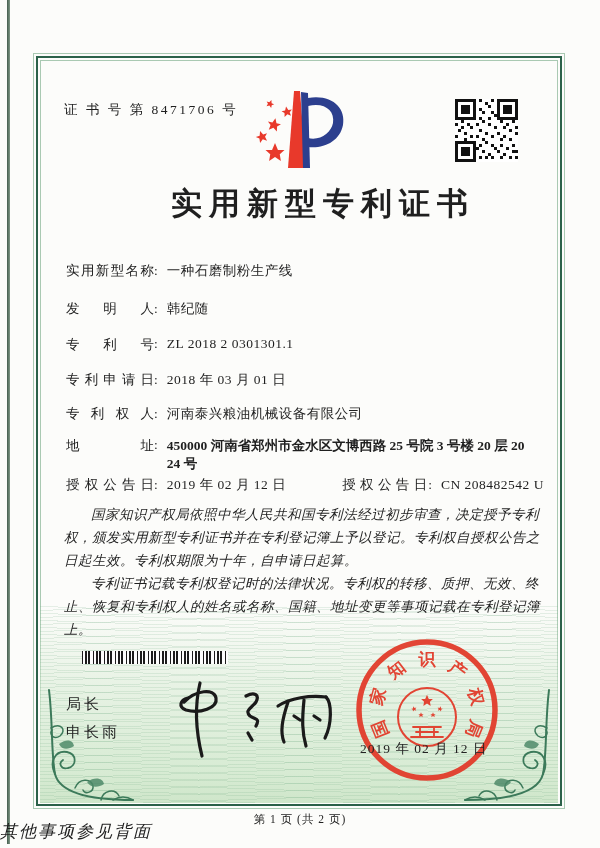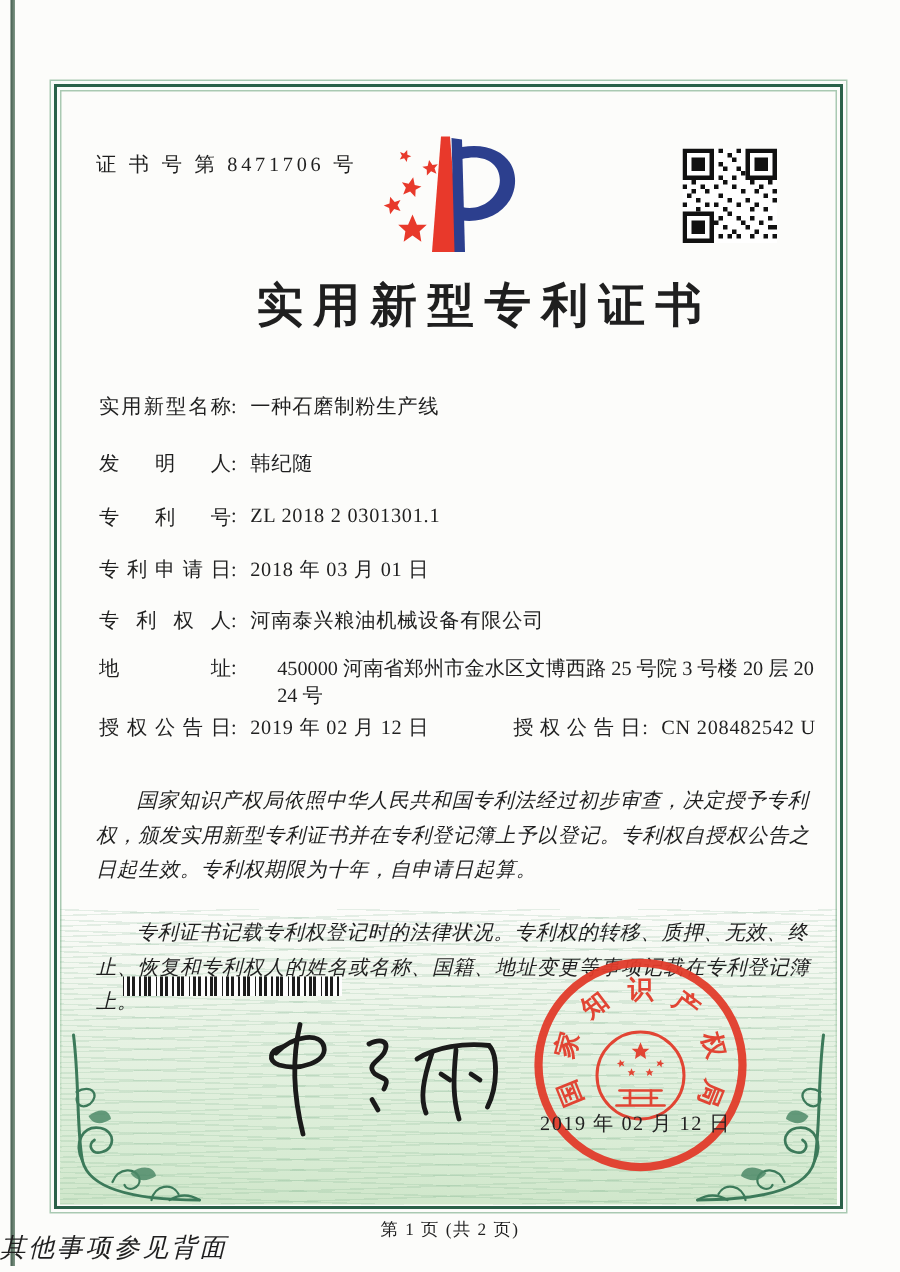--- a/index.html
+++ b/index.html
@@ -37,26 +37,26 @@
   .qr   { position:absolute; left:455px; top:99px;  width:63px;  height:63px; z-index:3; }
 
   .title { position:absolute; left:0; right:0; top:183px; text-align:center;
            font-size:31px; font-weight:bold; letter-spacing:7px; z-index:3;margin-left:46px; }
 
   .fields { position:absolute; left:66px; top:0; width:476px; z-index:3; font-size:13.5px; }
   .row { position:absolute; left:0; width:476px; white-space:nowrap; }
   .r1{top:262px}.r2{top:300px}.r3{top:336px}.r4{top:371px}.r5{top:405px}.r6{top:437px}.r7{top:476px}
   .lbl { display:inline-block; width:88px; text-align:justify; text-align-last:justify; vertical-align:top; }
   .val { margin-left:9px; letter-spacing:.5px;text-align:center; }
-  .addr-wrap { display:inline-block; vertical-align:top; white-space:normal; width:370px; margin-left:27px; }
+  .addr-wrap { display:inline-block; vertical-align:top; white-space:normal; width:370px; margin-left:9px;font-weight:bold; }
   .lbl2 { display:inline-block; width:86px; margin-left:56px; text-align:justify; text-align-last:justify; letter-spacing:1px;}
 
   .paras { position:absolute; left:64px; top:503px; width:478px; z-index:3;
            font-size:13.5px; line-height:23px; font-style:italic; }
-  .paras p { text-indent:2em; letter-spacing:.5px;margin-top:19px; }
+  .paras p { text-indent:2em; letter-spacing:.5px; }
 
   .barcode { position:absolute; left:82px; top:651px; width:146px; height:13px; z-index:3;
     background:repeating-linear-gradient(90deg,#1c1c1c 0 1px,#fdfdfd 1px 3px,#1c1c1c 3px 5px,#fdfdfd 5px 6px,#1c1c1c 6px 8px,#fdfdfd 8px 11px); }
 
   .officer { position:absolute; left:66px; top:695px; z-index:3; font-size:15px; letter-spacing:3px;
              font-family:"Liberation Sans","DejaVu Sans",sans-serif; }
   .officer div { margin-bottom:9px; }
 
   .sig { position:absolute; left:168px; top:678px; width:185px; height:84px; z-index:3; }
 
@@ -169,20 +169,24 @@
     </div>
   </div>
 
   <div class="paras">
     <p>国家知识产权局依照中华人民共和国专利法经过初步审查，决定授予专利权，颁发实用新型专利证书并在专利登记簿上予以登记。专利权自授权公告之日起生效。专利权期限为十年，自申请日起算。</p>
     <p>专利证书记载专利权登记时的法律状况。专利权的转移、质押、无效、终止、恢复和专利权人的姓名或名称、国籍、地址变更等事项记载在专利登记簿上。</p>
   </div>
 
   <div class="barcode"></div>
 
+  <div class="officer">
+    <div>局长</div>
+    <div>申长雨</div>
+  </div>
 
   <svg class="sig" viewBox="0 0 185 84">
     <g fill="none" stroke="#1a1a1a" stroke-width="3.2" stroke-linecap="round">
       <path d="M16,24 C28,12 46,10 48,20 C50,30 32,36 18,32 C10,29 12,22 20,20"></path>
       <path d="M32,5 C27,26 27,50 34,78"></path>
       <path d="M78,18 C86,14 92,16 88,24 C84,30 76,32 82,38 C88,42 92,40 88,48"></path>
       <path d="M80,55 l4,7"></path>
       <path d="M110,28 C122,20 142,17 158,19"></path>
       <path d="M120,24 C114,42 112,54 116,64"></path>
       <path d="M136,22 C134,42 134,54 138,68"></path>

